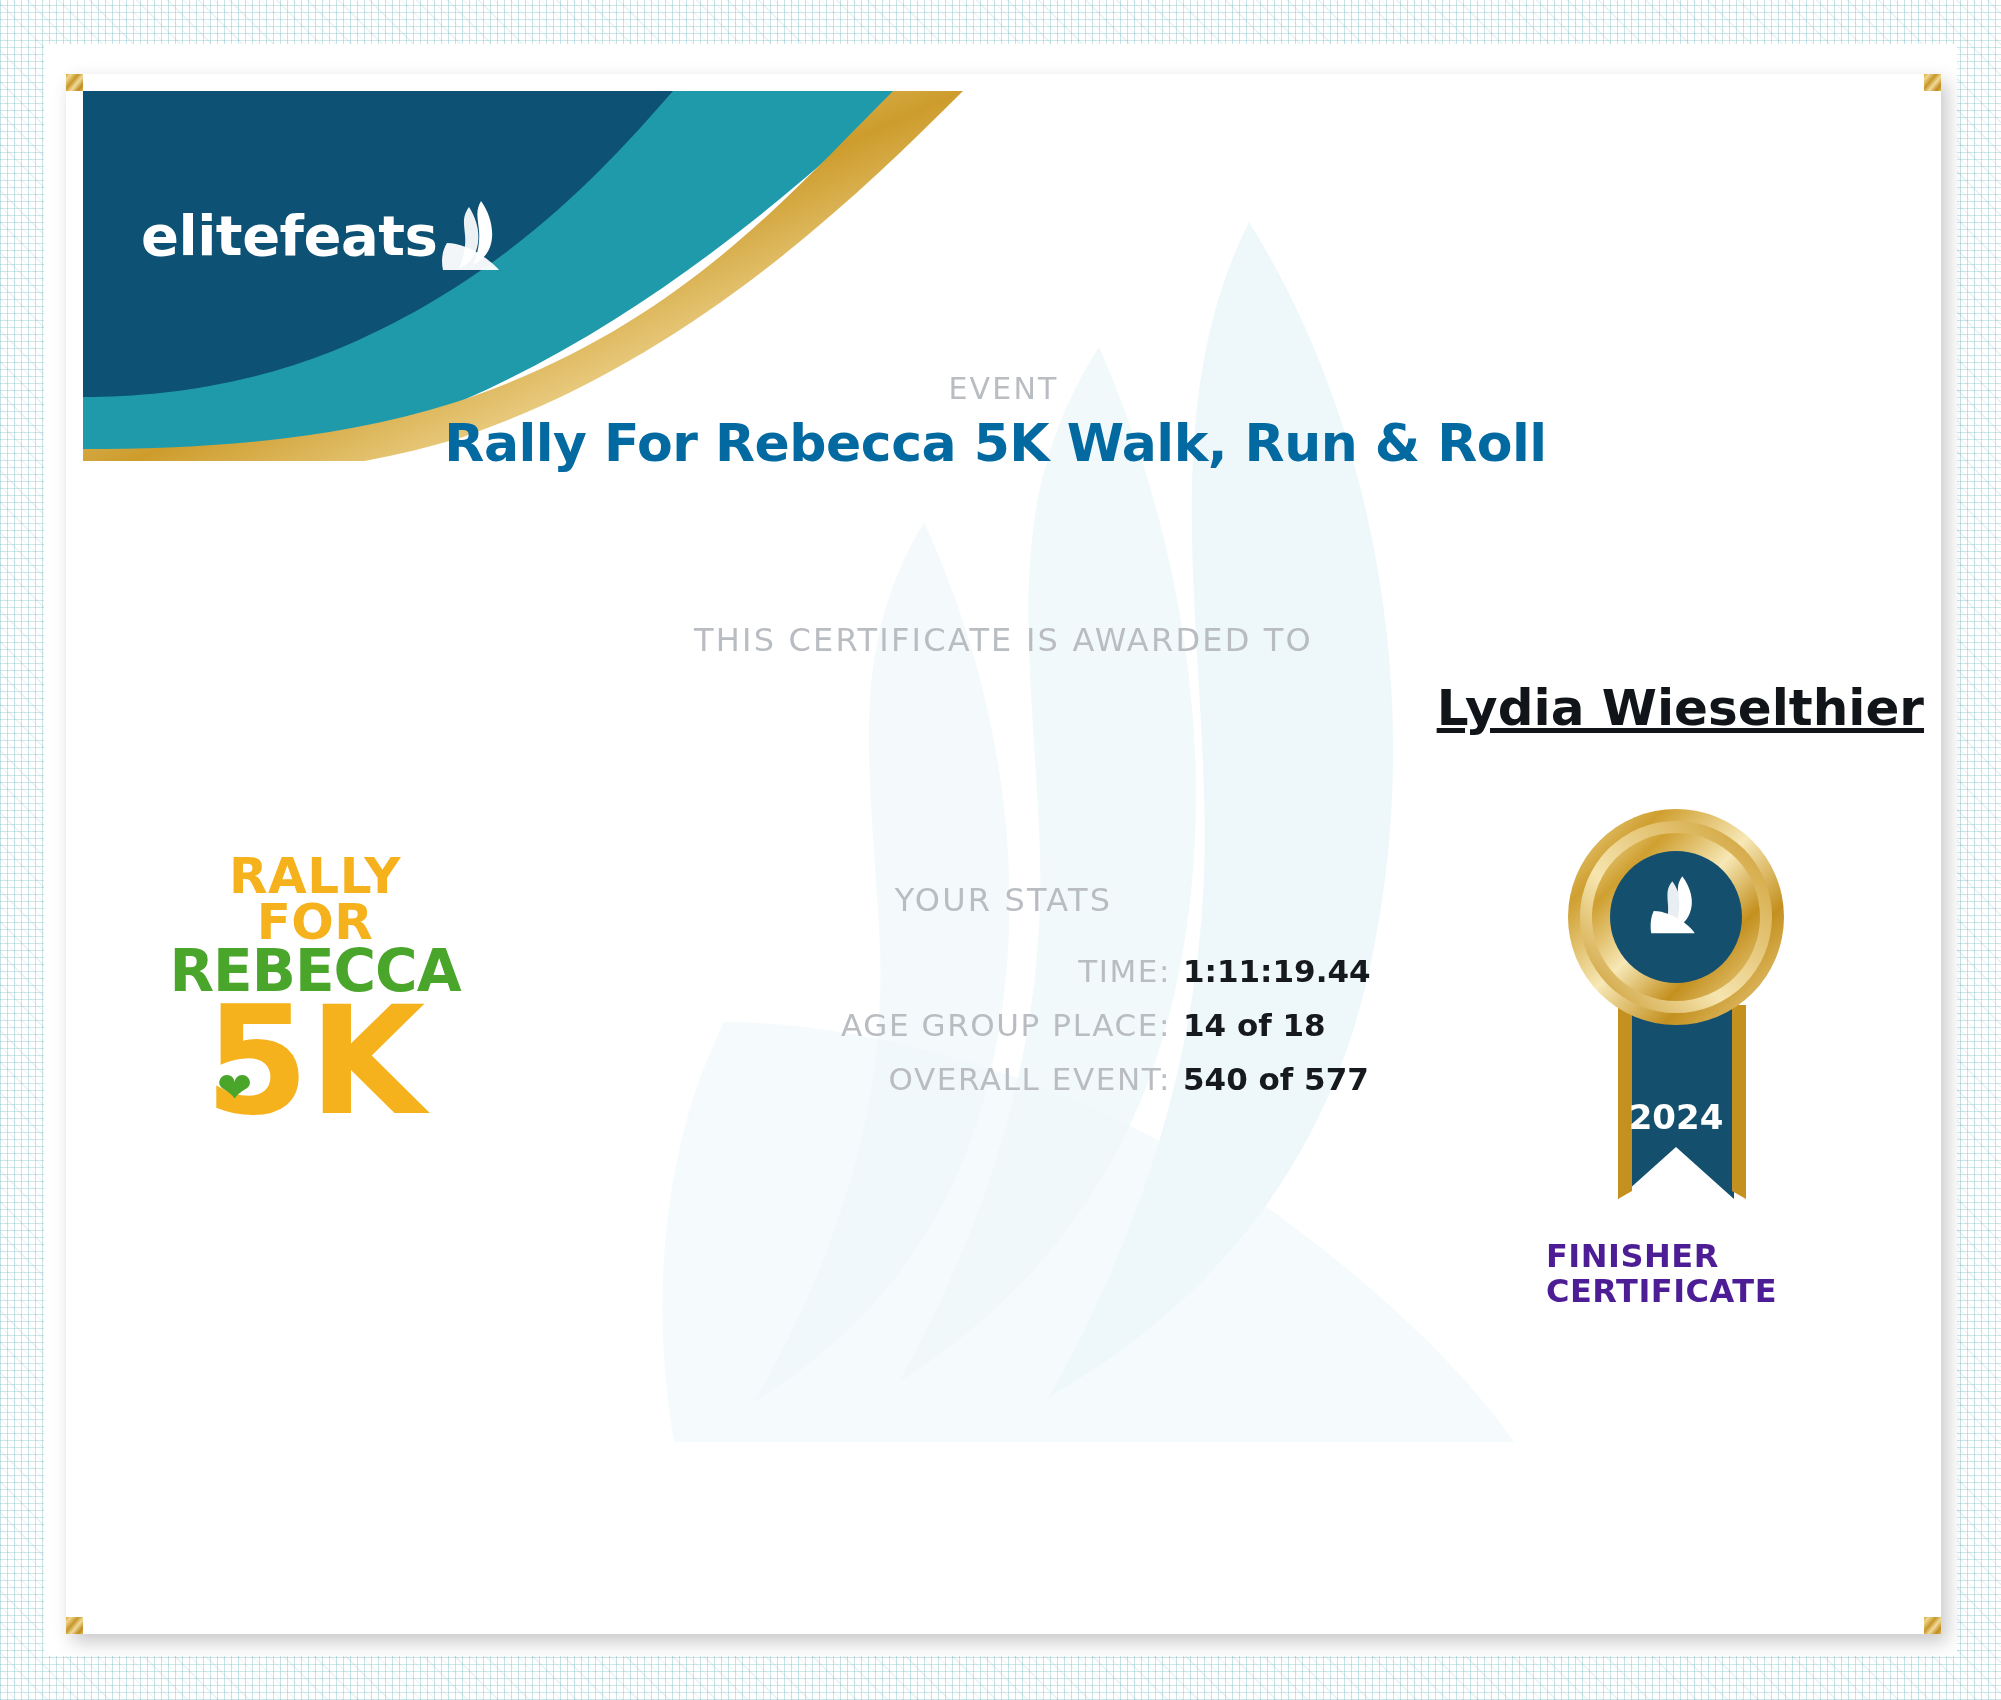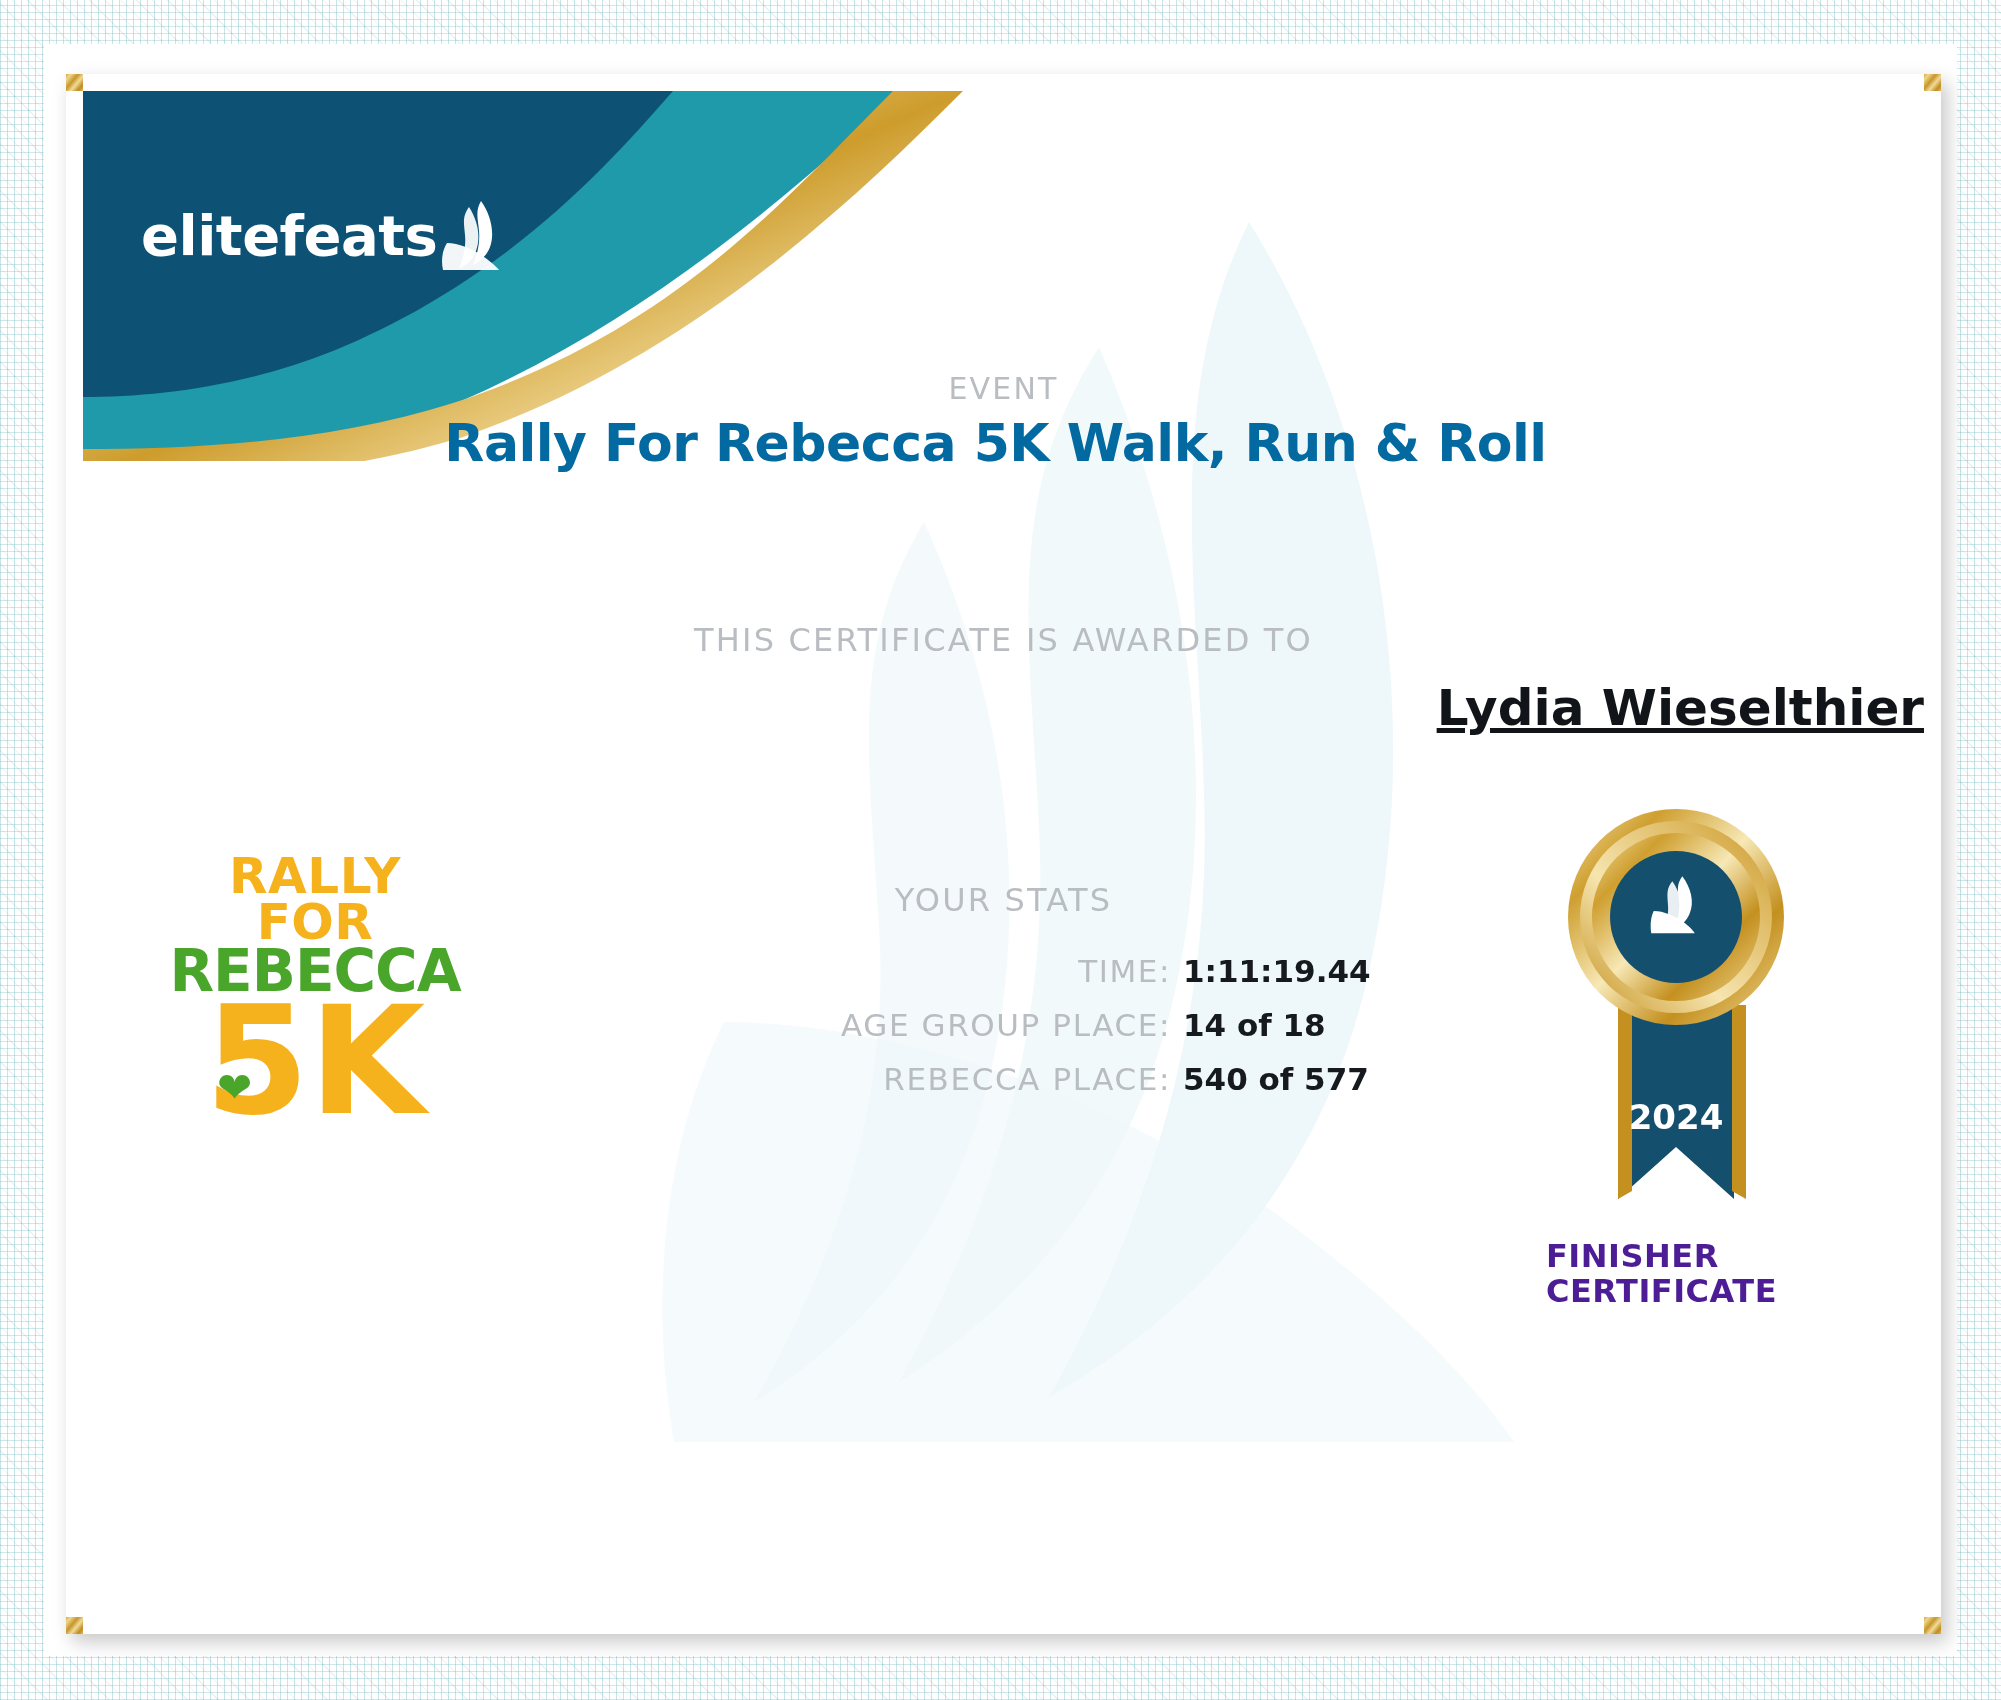--- a/index.html
+++ b/index.html
@@ -266,21 +266,21 @@
       <div class="stats">
         <div class="stat-row">
           <span class="stat-key">TIME:</span>
           <span class="stat-val">1:11:19.44</span>
         </div>
         <div class="stat-row">
           <span class="stat-key">AGE GROUP PLACE:</span>
           <span class="stat-val">14 of 18</span>
         </div>
         <div class="stat-row">
-          <span class="stat-key">REBECCA PLACE:</span>
+          <span class="stat-key">OVERALL EVENT:</span>
           <span class="stat-val">540 of 577</span>
         </div>
       </div>
 
       <div class="event-logo">
         <div class="el-rally">RALLY FOR</div>
         <div class="el-rebecca">REBECCA</div>
         <div class="el-5k">
           <span>5K</span>
           <span class="el-heart">❤</span>

